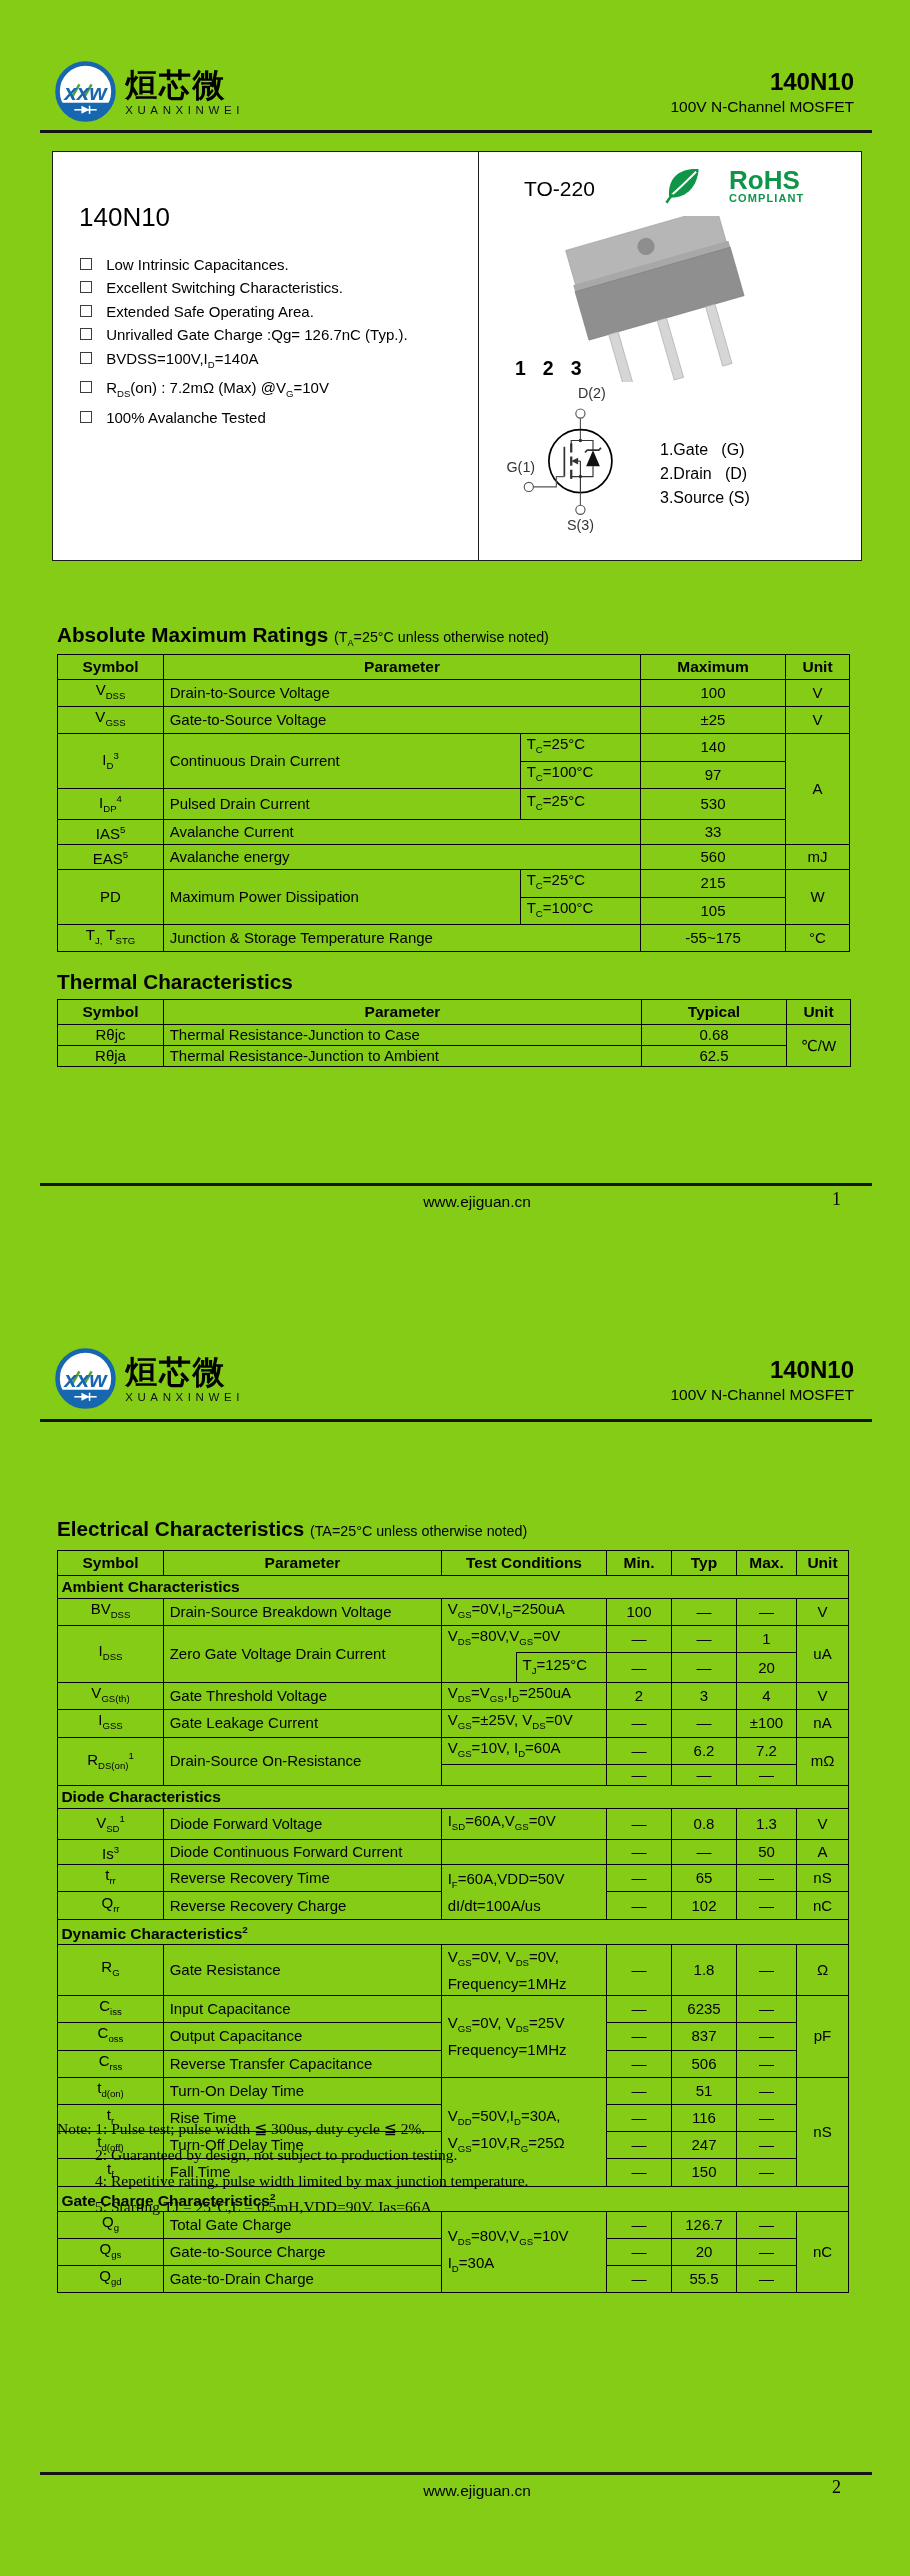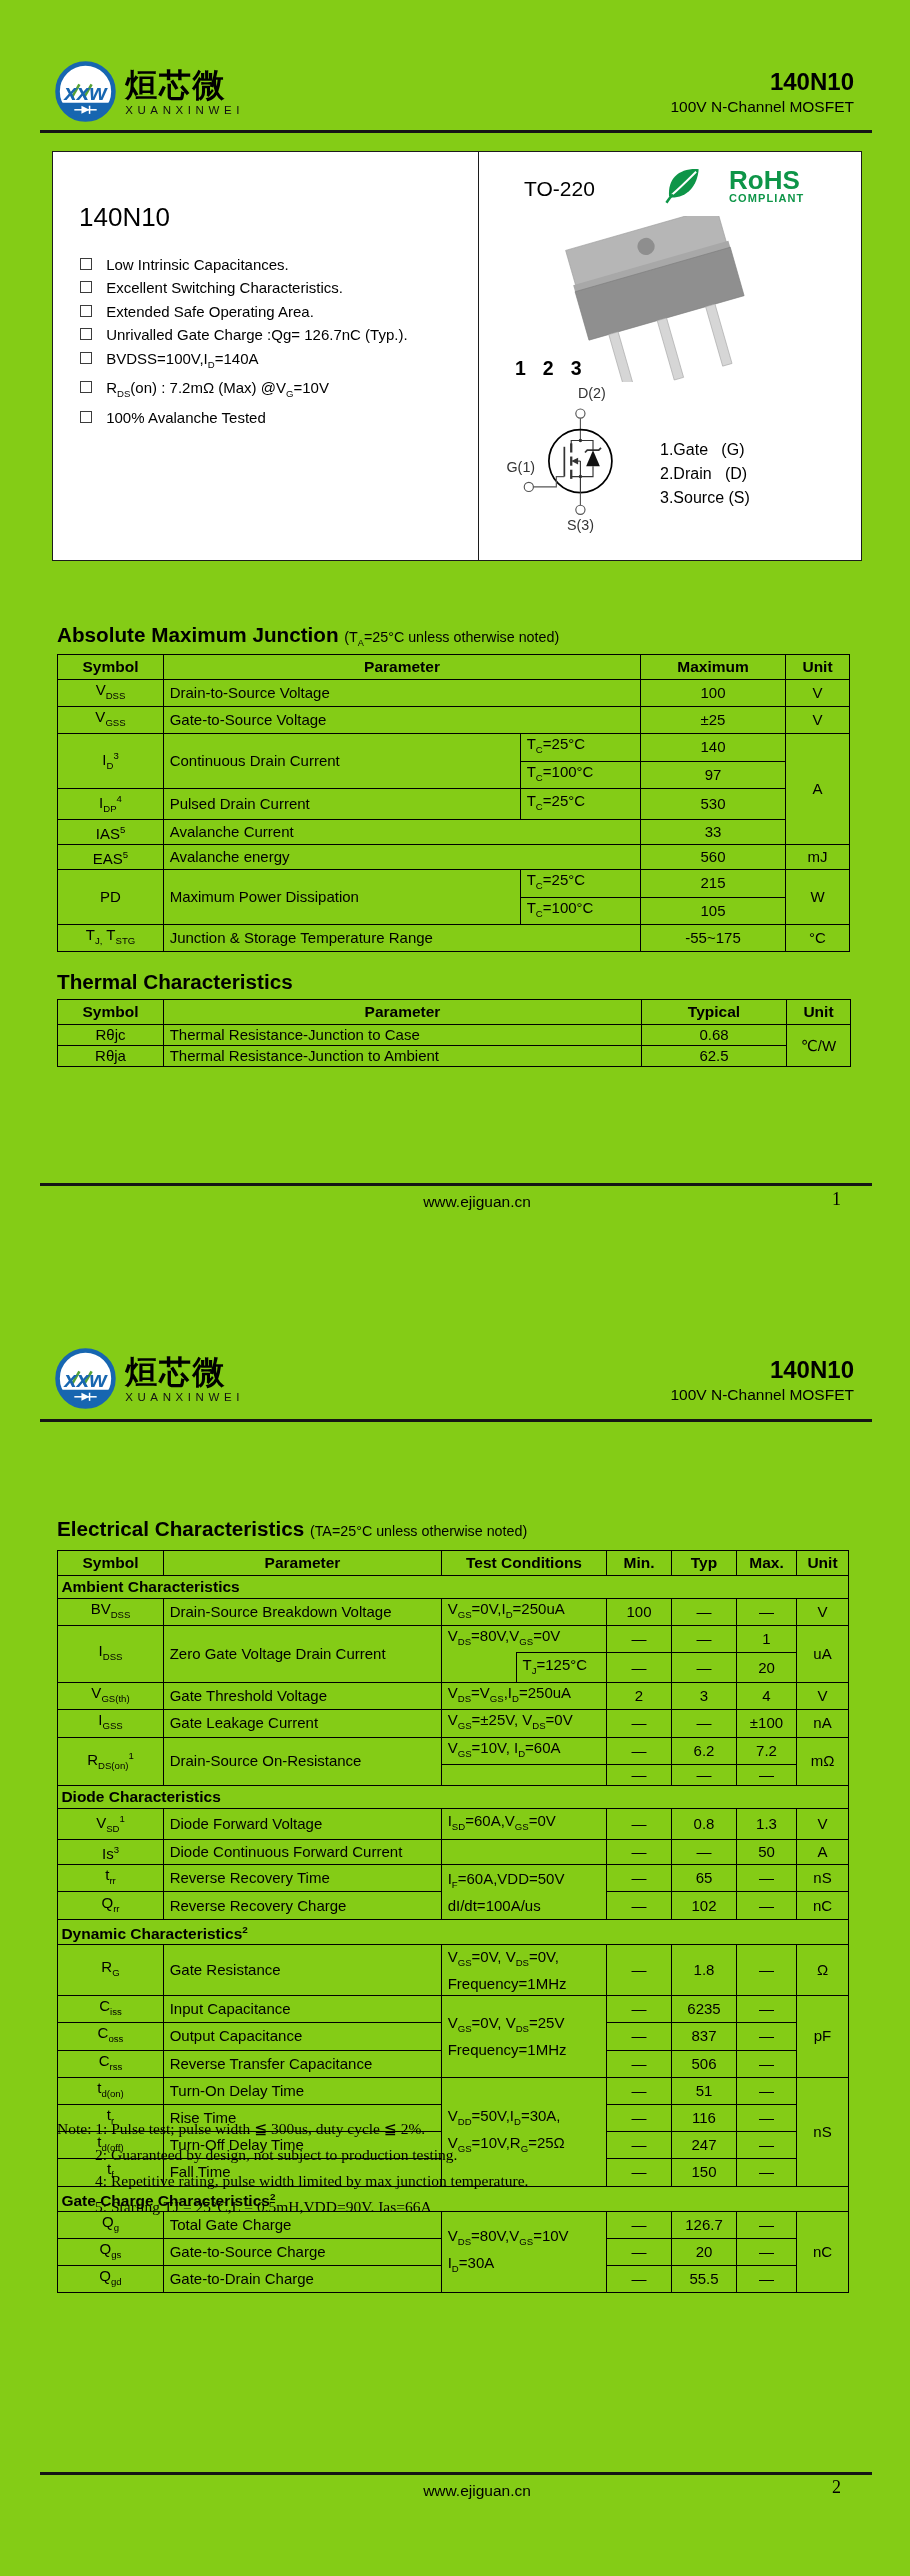--- a/index.html
+++ b/index.html
@@ -189,21 +189,21 @@
 
       <ul class="abs legend" style="left:181px;top:286px;">
           <li><span>1.Gate&nbsp;&nbsp;&nbsp;(G)</span></li>
           <li><span>2.Drain&nbsp;&nbsp;&nbsp;(D)</span></li>
           <li><span>3.Source (S)</span></li>
         </ul>
     </div>
   </div>
 
   <div class="abs sec-head" style="left:57px;top:623px;">
-    <span class="sec-title">Absolute Maximum Junction</span>
+    <span class="sec-title">Absolute Maximum Ratings</span>
     <span class="sec-note">(T<sub>A</sub>=25°C unless otherwise noted)</span>
   </div>
   <table class="ds abs" style="left:57px;top:654px;width:792px;">
       <colgroup>
         <col style="width: 106px;">
         <col style="width: 357px;">
         <col style="width: 120px;">
         <col style="width: 145px;">
         <col style="width: 64px;">
       </colgroup>

